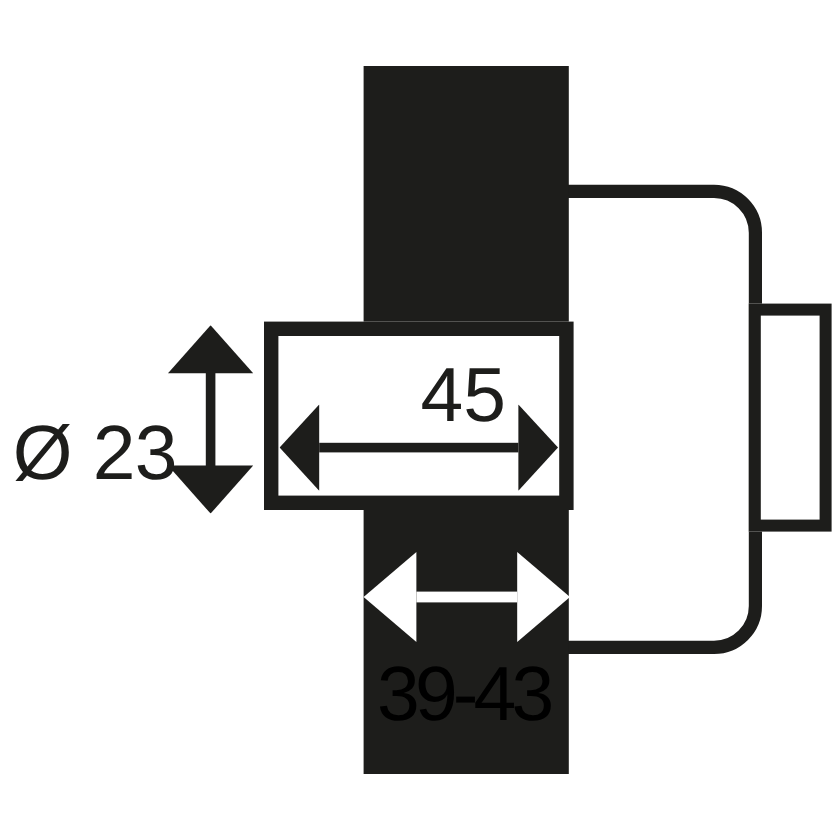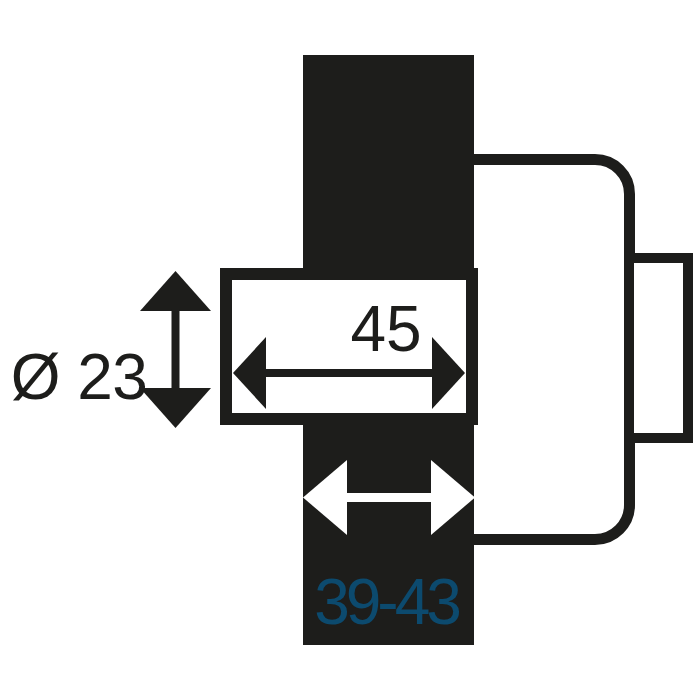--- a/index.html
+++ b/index.html
@@ -52,21 +52,21 @@
     background: #ffffff;
   }
 
   .dim-label {
     color: #1d1d1b;
     font-size: 64px;
     line-height: 1;
     white-space: nowrap;
     transform: translate(-50%, -50%);
   }
-  .dim-label.on-dark { color: #0c4a6e; margin-top: 24px; }
+  .dim-label.on-dark { color: #000000; }
 
   .diameter-label { left: 79px;  top: 357px; letter-spacing: -0.5px; margin-top: 20px; }
   .length-label   { left: 350px; top: 329px; margin-left: 36px; }
   .backset-label  { left: 386px; top: 578px; letter-spacing: -4px; }
 
   .length-arrow   { left: 233px; top: 337px; }
   .diameter-arrow { left: 140px; top: 271px; }
   .backset-arrow  { left: 303px; top: 460px; }
 
   .ink-fill   { fill: #1d1d1b; }

